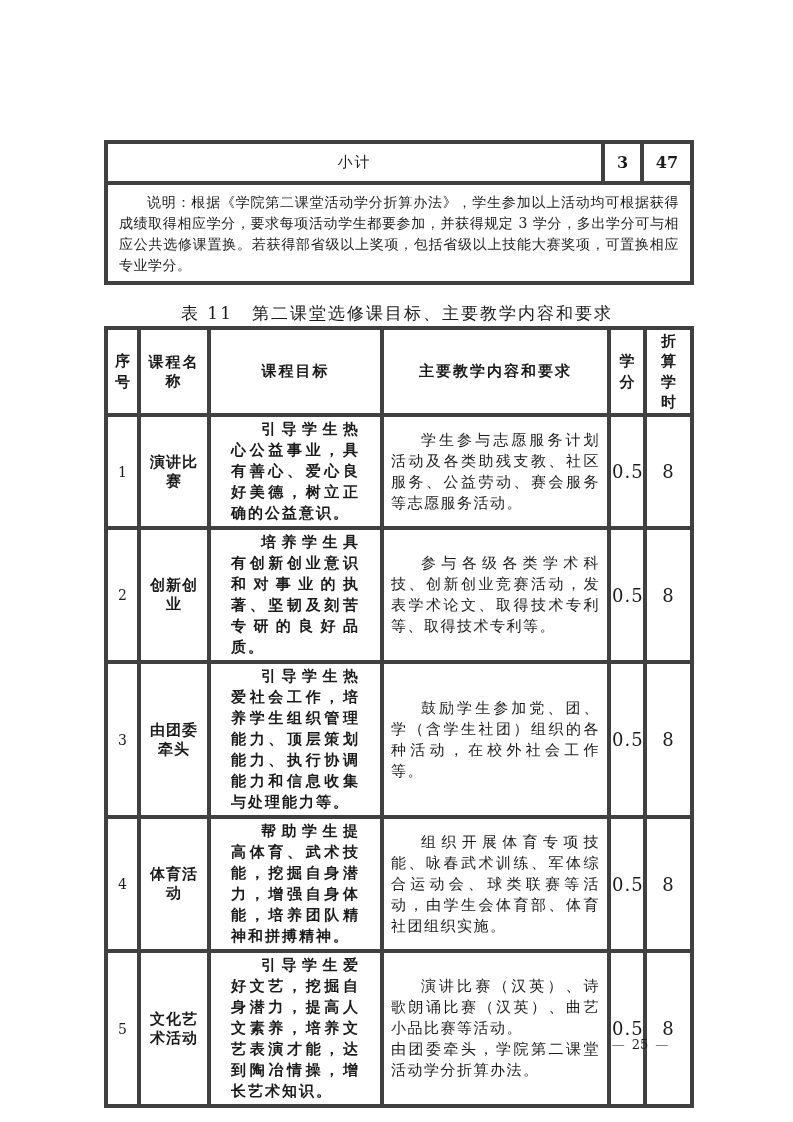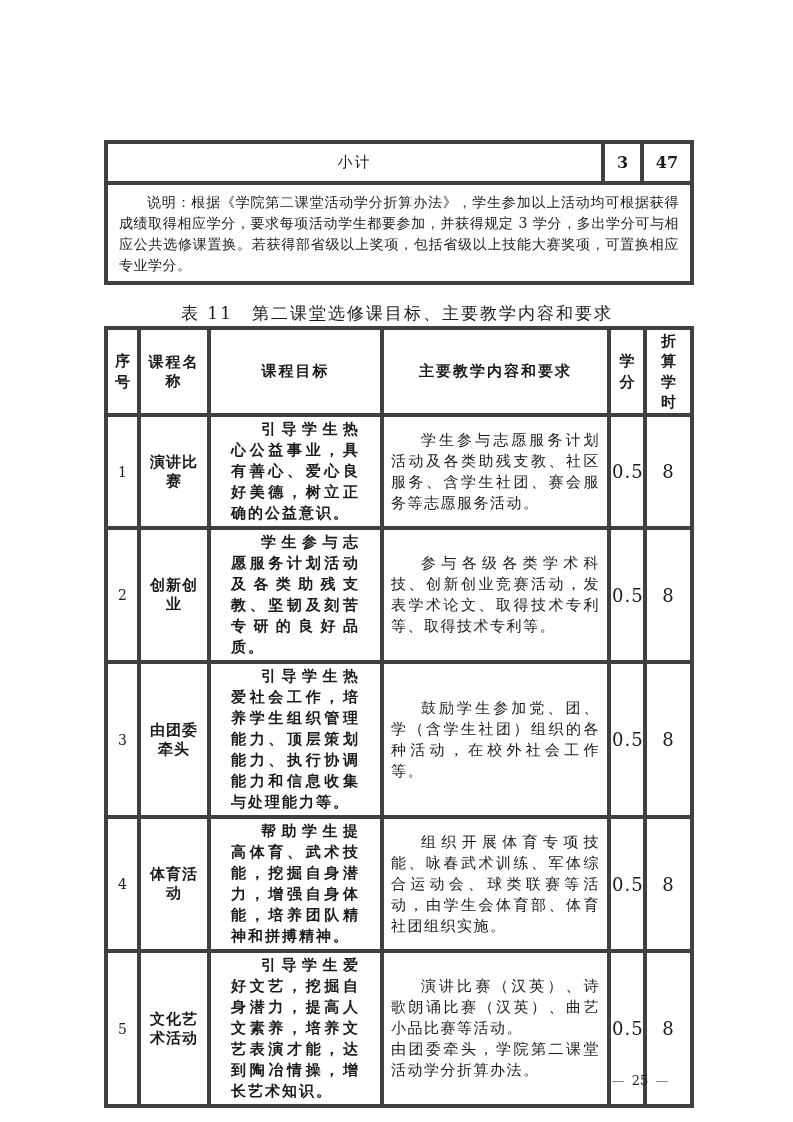--- a/index.html
+++ b/index.html
@@ -79,21 +79,21 @@
     text-align:justify;
   }
   .main-table .content p.p1{text-indent:2em;}
   .main-table .content p.p2{text-indent:0;}
   .main-table .val{
     text-align:center;font-size:18px;letter-spacing:1px;
   }
 
   
   .footer{
-    position:absolute;left:583px;top:1073px;width:114px;
+    position:absolute;left:583px;top:1037px;width:114px;
     text-align:center;font-size:13px;
   }
   .footer .dash{color:#6e6e6e;letter-spacing:0;padding:0 7px;}
   .footer .pn{color:#1b1b1b;}
 </style>
 </head>
 <body>
 
 <div class="page">
 
@@ -144,32 +144,32 @@
           </td>
     </tr>
 
     <tr class="r1">
       <td class="idx">1</td>
       <td class="cname">演讲比赛</td>
       <td class="goal">
             <p>引导学生热心公益事业，具有善心、爱心良好美德，树立正确的公益意识。</p>
           </td>
       <td class="content">
-            <p class="p1">学生参与志愿服务计划活动及各类助残支教、社区服务、含学生社团、赛会服务等志愿服务活动。</p>
+            <p class="p1">学生参与志愿服务计划活动及各类助残支教、社区服务、公益劳动、赛会服务等志愿服务活动。</p>
             <p class="p2"></p>
           </td>
       <td class="val">0.5</td>
       <td class="val">8</td>
     </tr>
 
     <tr class="r2">
       <td class="idx">2</td>
       <td class="cname">创新创业</td>
       <td class="goal">
-            <p>学生参与志愿服务计划活动及各类助残支教、坚韧及刻苦专研的良好品质。</p>
+            <p>培养学生具有创新创业意识和对事业的执著、坚韧及刻苦专研的良好品质。</p>
           </td>
       <td class="content">
             <p class="p1">参与各级各类学术科技、创新创业竞赛活动，发表学术论文、取得技术专利等、取得技术专利等。</p>
             <p class="p2"></p>
           </td>
       <td class="val">0.5</td>
       <td class="val">8</td>
     </tr>
 
     <tr class="r3">

